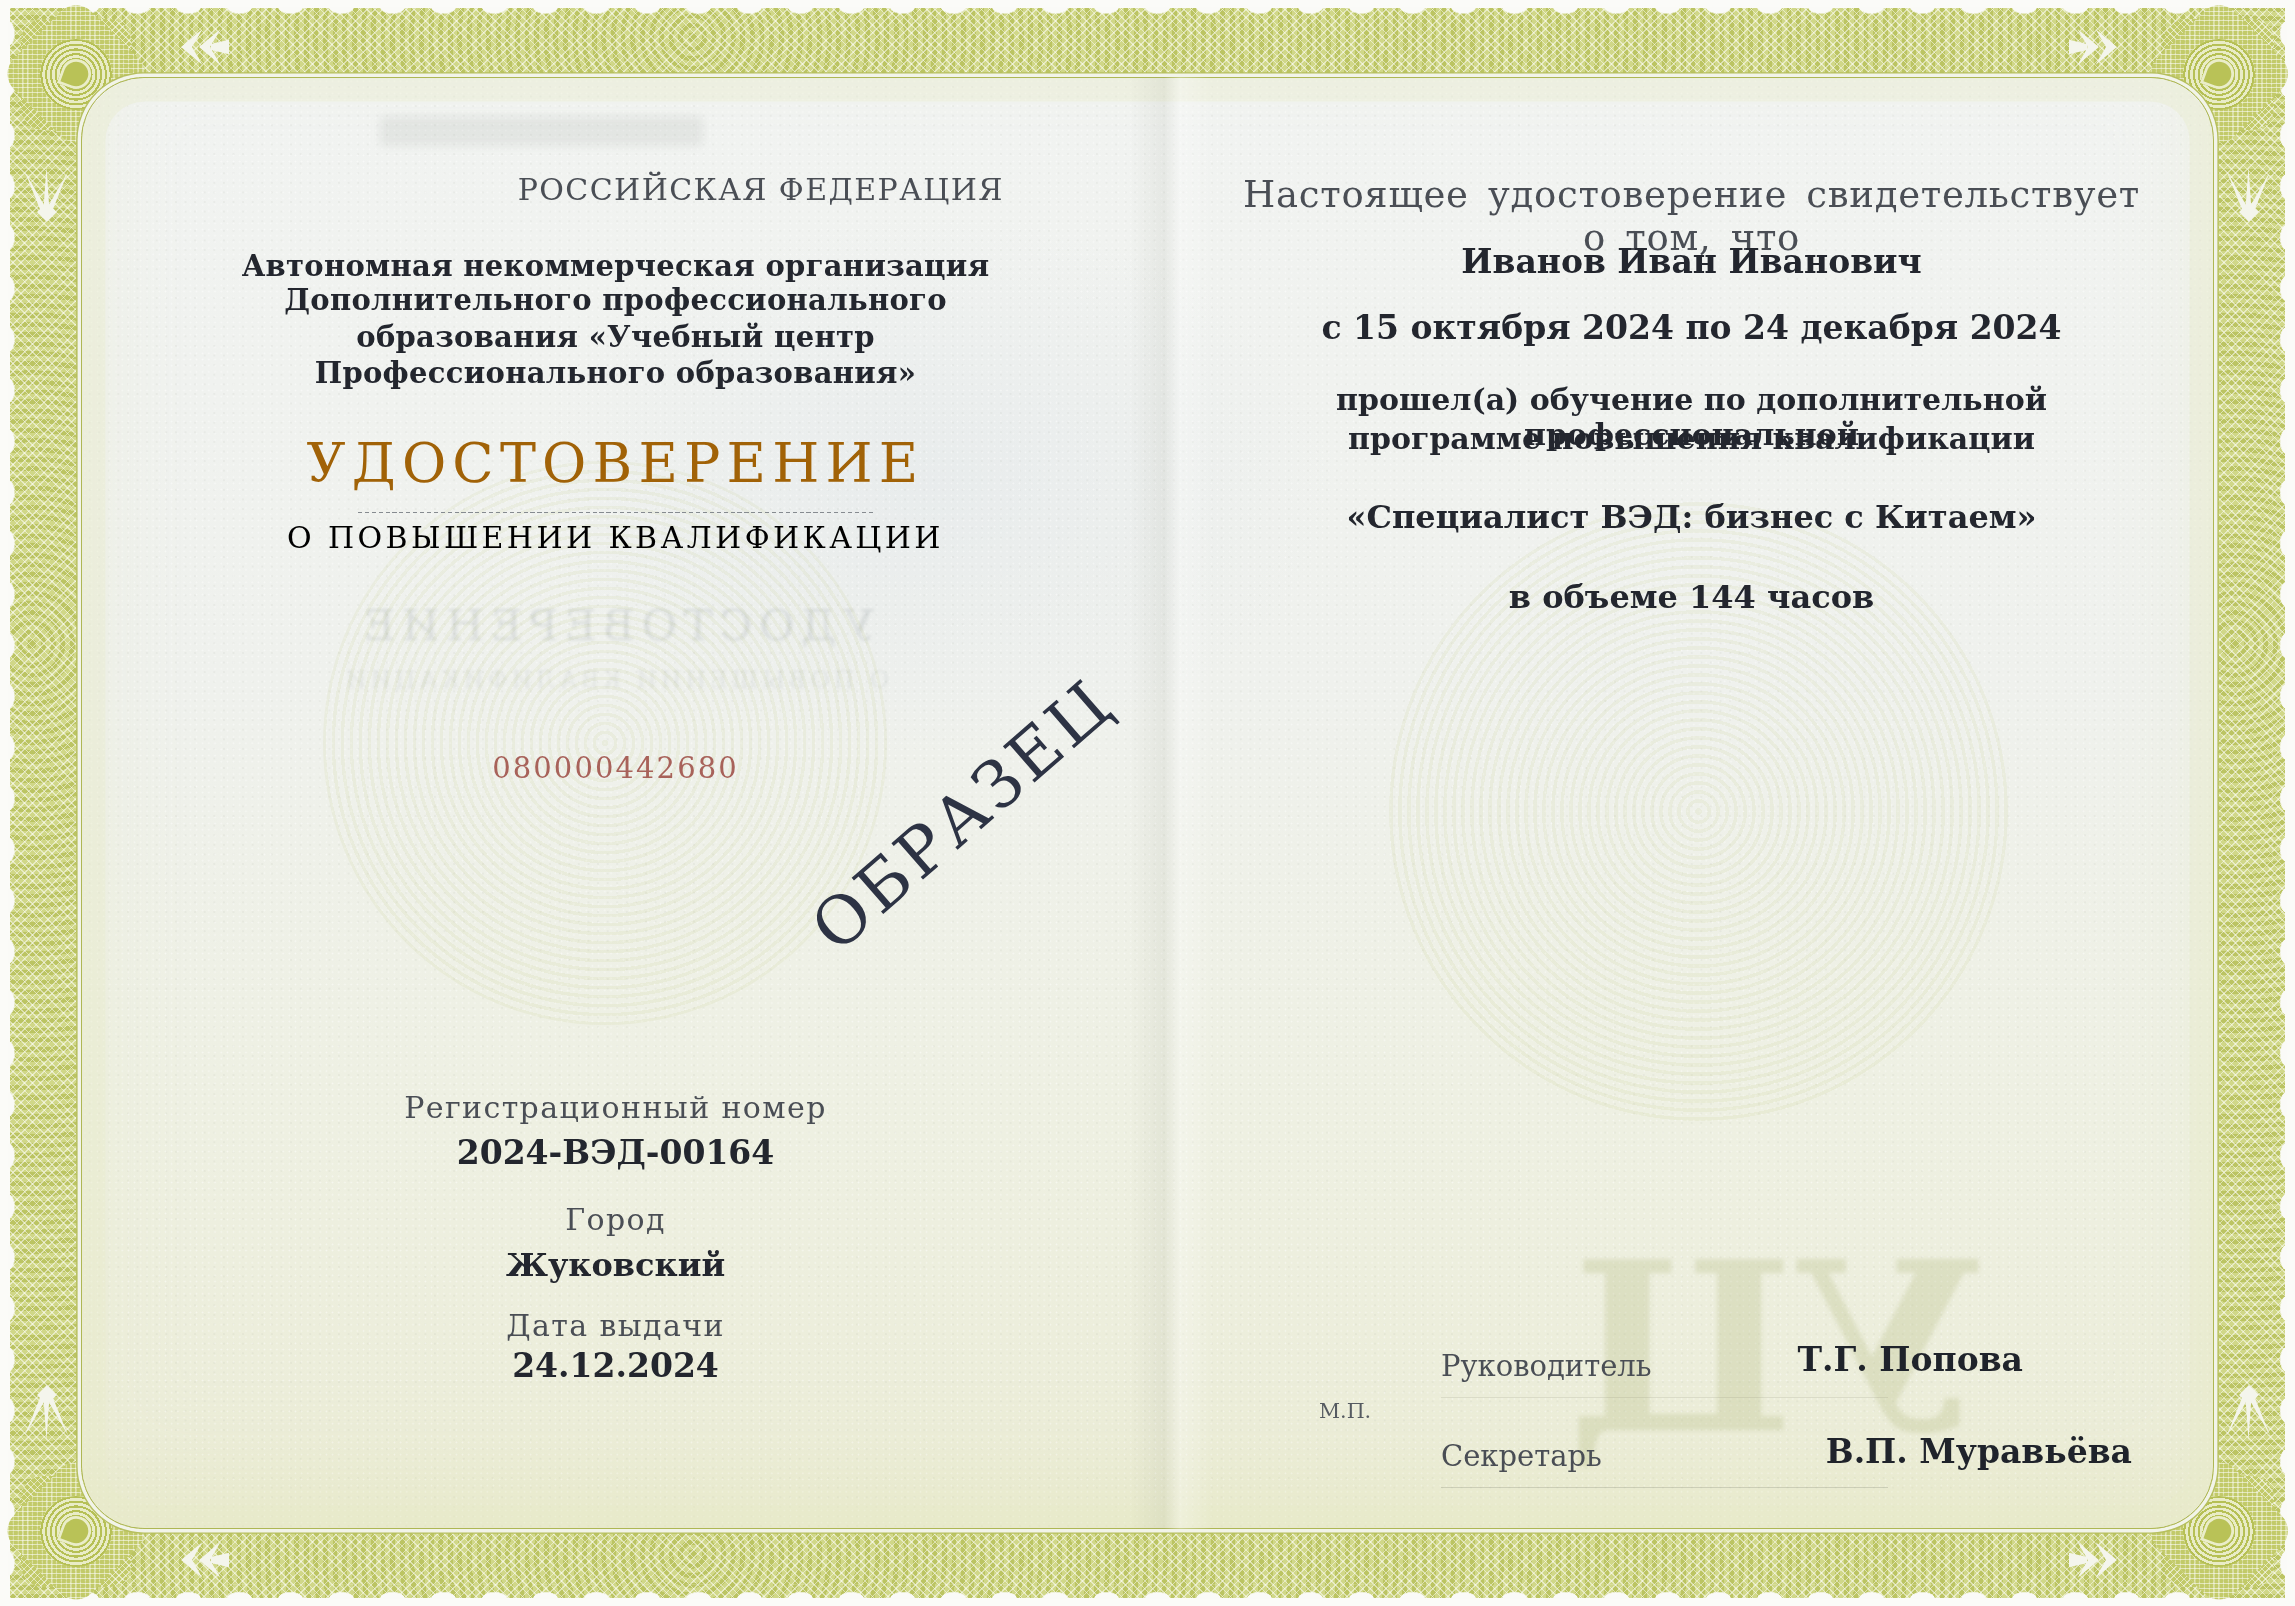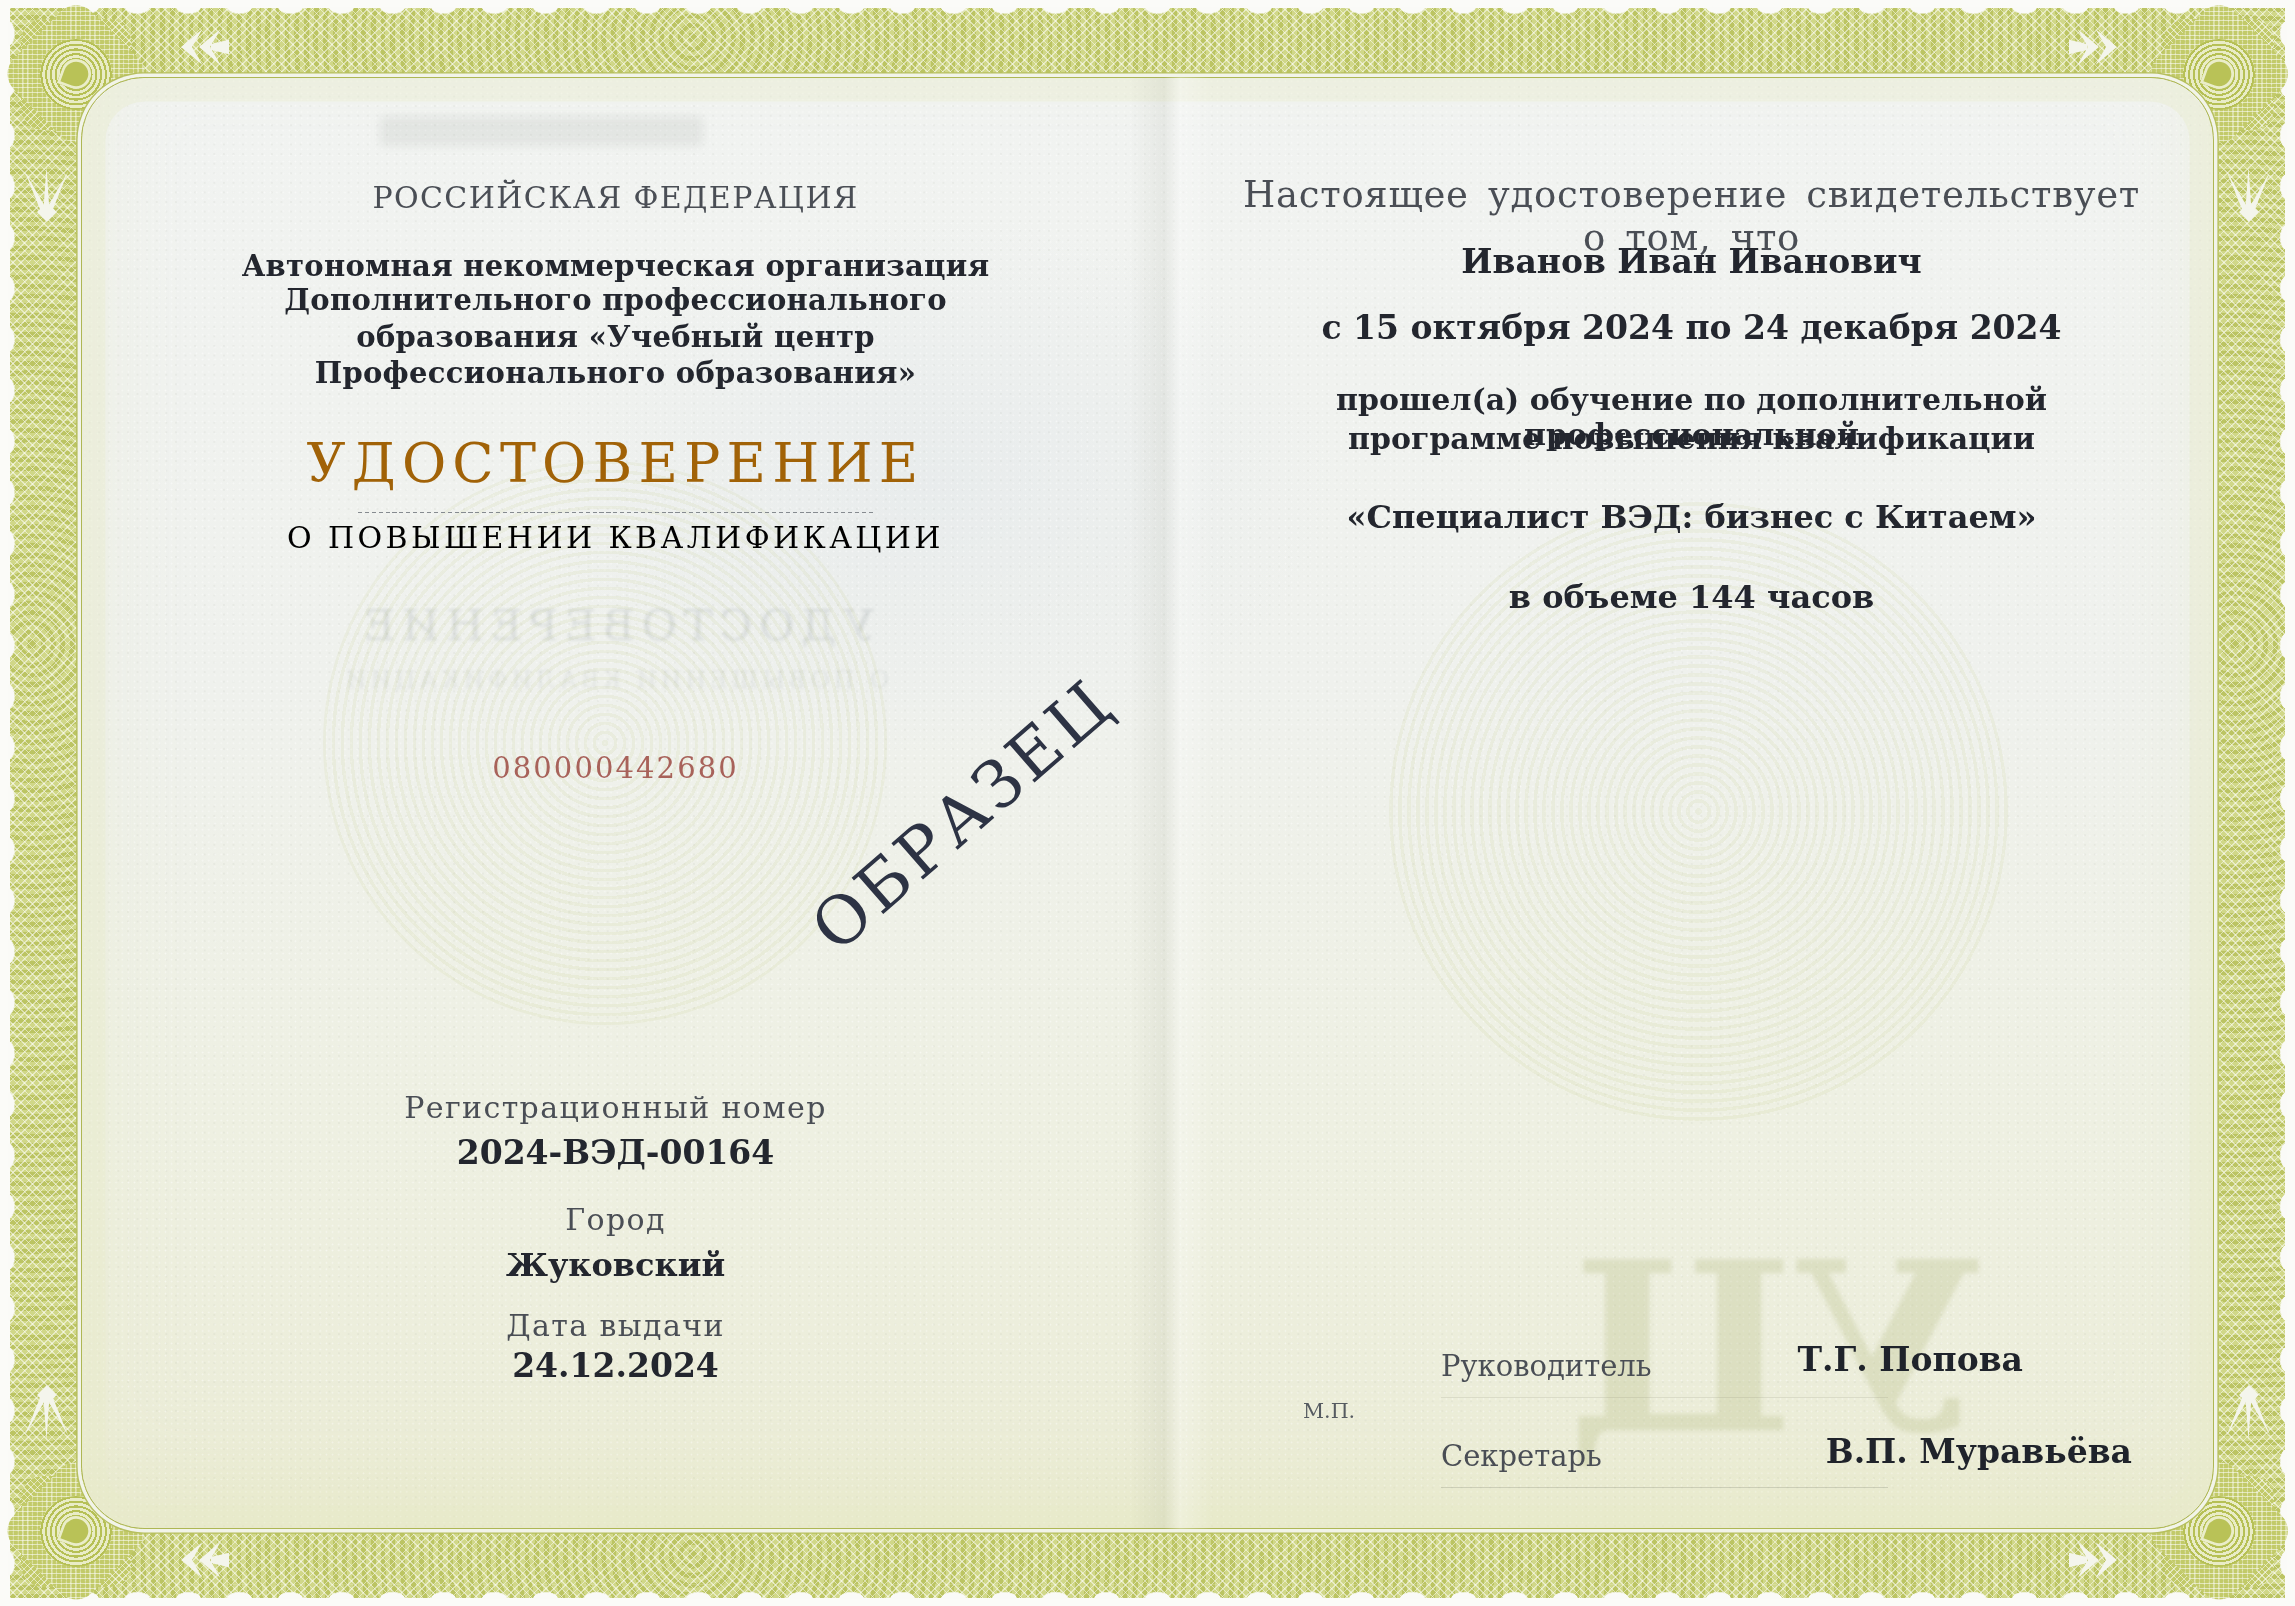--- a/index.html
+++ b/index.html
@@ -129,36 +129,36 @@
     font-size:234px;font-weight:700;transform:scaleX(-1);
   }
   .smudge{background:rgba(158,160,156,.16);filter:blur(4.1px);border-radius:5.5px;}
 
   
   .t{position:absolute;text-align:center;}
   .grey{color:var(--ink-grey,#4a4e55);}
   .dark{color:var(--ink-dark,#23262e);font-weight:700;}
   .lcol{left:227px;width:777px;}
   .rcol{left:1231px;width:921px;}
-  .country{top:180px;font-size:30px;letter-spacing:1.4px;}
+  .country{top:172px;font-size:30px;letter-spacing:1.4px;text-align:right;}
   .org{font-size:29px;font-weight:700;letter-spacing:0.3px;}
   .title{top:432px;font-size:54px;letter-spacing:6.2px;color:#a16207;}
   .title-rule{left:358px;top:512px;width:517px;height:1.4px;
     background:repeating-linear-gradient(90deg,#868b90 0 4.1px,rgba(134,139,144,0) 4.1px 6.9px);}
   .subtitle{top:520px;font-size:30px;letter-spacing:3.4px;color:#000000;}
   .serial{top:715px;font-size:29px;letter-spacing:2.1px;color:var(--serial-red,#a8625a);margin-top:36px;}
   .obrazec{
     left:722px;top:777px;width:481px;text-align:center;
     font-size:66px;letter-spacing:4.1px;color:var(--stamp-navy,#2d3344);
     transform:rotate(-41deg);transform-origin:50% 50%;
   }
   .sig-label{font-size:29px;color:#4a4e55;}
   .sig-name{font-size:33px;font-weight:700;color:#1f232b;text-align:right;}
   .sig-line{height:1.4px;background:rgba(118,122,108,.25);}
-  .mp{font-size:20.6px;color:#565b61;}
+  .mp{font-size:20.6px;color:#565b61;margin-left:16px;}
 </style>
 </head>
 <body>
 
 <div class="band band-top"></div>
 <div class="band band-bottom"></div>
 <div class="band band-left"></div>
 <div class="band band-right"></div>
 
 <div class="abs rosette" style="left:6.9px;top:5.5px;">

